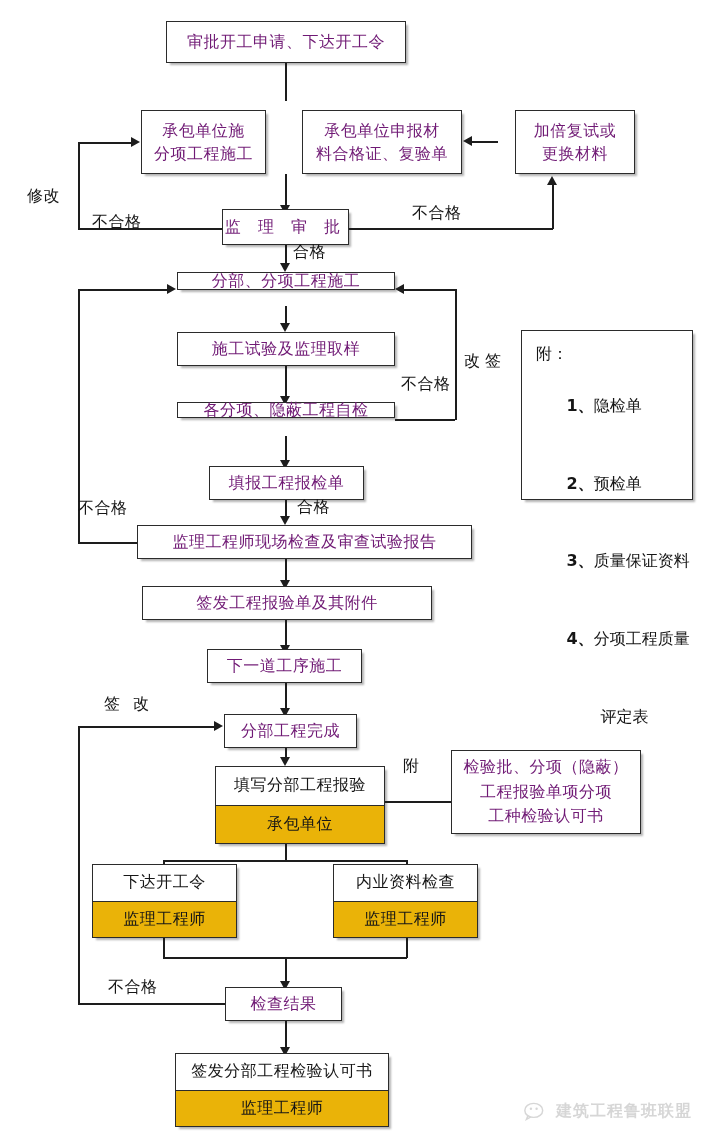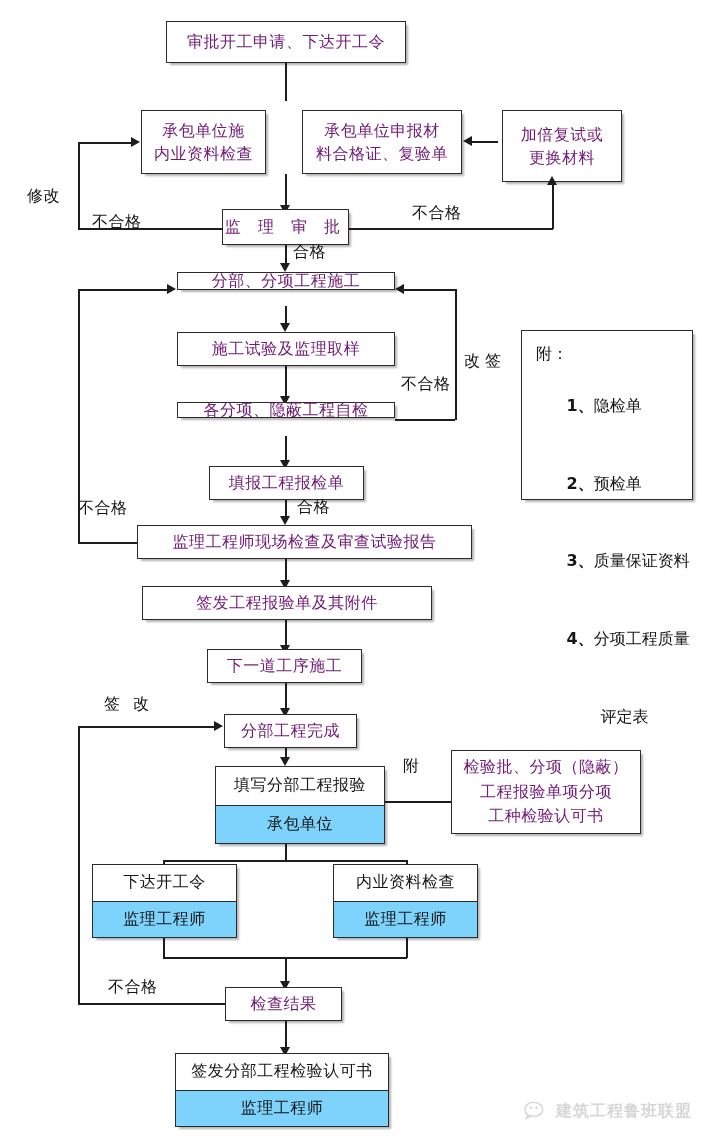--- a/index.html
+++ b/index.html
@@ -45,21 +45,21 @@
   .stack .top,.stack .bot{
     flex:1 1 50%;
     display:flex;
     align-items:center;
     justify-content:center;
     font-size:16px;
     color:#161616;
     letter-spacing:.5px;
   }
   .stack .bot{
-    background:#7dd3fc;
+    background:#eab308;
     border-top:1.5px solid #2b2b2b;
   }
   
   .note{
     position:absolute;
     box-sizing:border-box;
     border:1.5px solid #2b2b2b;
     background:#ffffff;
     box-shadow:3px 3px 2px -1px rgba(0,0,0,.30);
     padding:10px 14px;
@@ -87,20 +87,21 @@
     letter-spacing:.5px;
   }
   .lbl.vert{
     writing-mode:vertical-rl;
     letter-spacing:2px;
   }
   
   .wm{
     position:absolute;
     display:flex;
+    align-items:center;
     gap:6px;
     opacity:.34;
   }
   .wm .wm-txt{
     font-size:16px;
     color:#8a8a8a;
     letter-spacing:1px;
     font-weight:bold;
   }
   .wm-ico{width:26px;height:20px;}
@@ -110,26 +111,26 @@
 
 <div id="stage">
 
   <div class="box" style="left:166px;top:21px;width:240px;height:42px;">审批开工申请、下达开工令</div>
 
   <div class="ln-v" style="left:285px;top:63px;height:38px;"></div>
   <div class="ln-v" style="left:285px;top:175px;height:32px;"></div>
   <div class="arw down" style="left:280px;top:205px;"></div>
 
   <div class="box two-line" style="left:141px;top:110px;width:125px;height:64px;white-space:pre;">承包单位施
-内业资料检查</div>
+分项工程施工</div>
 
   <div class="box two-line" style="left:302px;top:110px;width:160px;height:64px;white-space:pre;">承包单位申报材
 料合格证、复验单</div>
 
-  <div class="box two-line" style="left:502px;top:110px;width:120px;height:72px;white-space:pre;">加倍复试或
+  <div class="box two-line" style="left:515px;top:110px;width:120px;height:64px;white-space:pre;">加倍复试或
 更换材料</div>
 
   <div class="ln-h" style="left:472px;top:141px;width:26px;"></div>
   <div class="arw left" style="left:463px;top:136px;"></div>
 
   <div class="ln-v" style="left:285px;top:174px;height:8px;"></div>
 
   <div class="box wide-space" style="left:222px;top:209px;width:127px;height:36px;">监 理 审 批</div>
 
   <div class="ln-h" style="left:78px;top:228px;width:144px;"></div>

